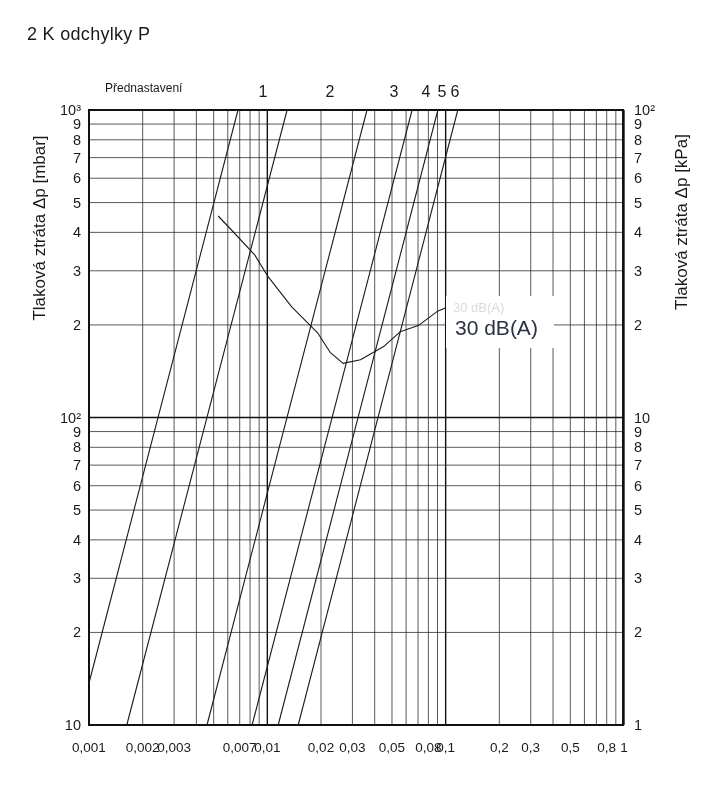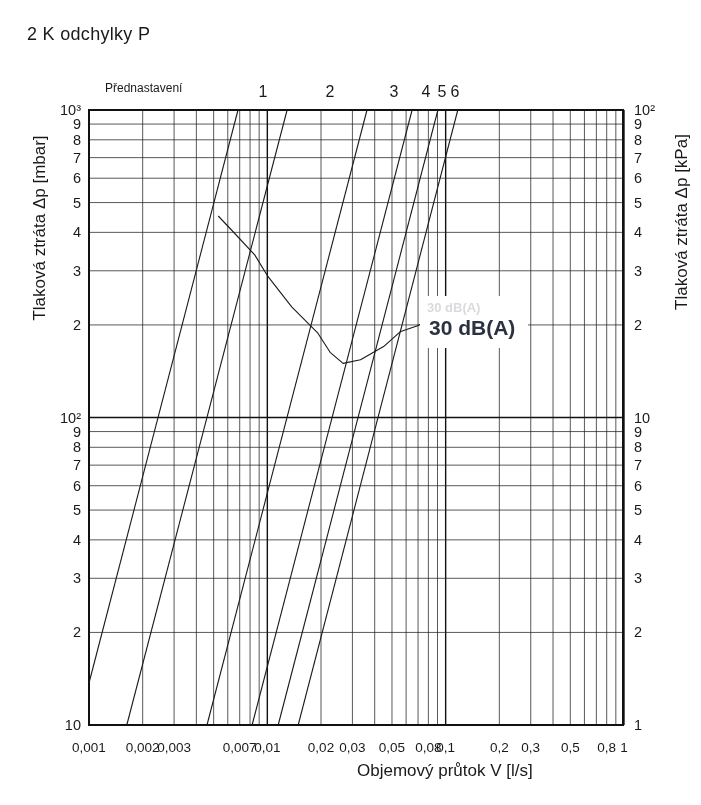--- a/index.html
+++ b/index.html
@@ -8,21 +8,21 @@
   .page-title{position:absolute;left:27px;top:24px;font-size:18px;letter-spacing:0.3px;}
   .presets-header{position:absolute;left:105px;top:81px;font-size:12px;}
   .preset-label{position:absolute;top:83px;font-size:16px;transform:translateX(-50%);}
   .pl-0{left:263px}.pl-1{left:330px}.pl-2{left:394px}.pl-3{left:426px}.pl-4{left:442px}.pl-5{left:455px}
   svg.plot{position:absolute;left:0;top:0;}
   .axis-title-left{position:absolute;left:40px;top:228px;transform:translate(-50%,-50%) rotate(-90deg);
        font-size:17px;white-space:nowrap;}
   .axis-title-right{position:absolute;left:682px;top:222px;transform:translate(-50%,-50%) rotate(-90deg);
        font-size:17px;white-space:nowrap;}
   .axis-title-bottom{position:absolute;left:357px;top:761px;font-size:17px;white-space:nowrap;}
-  .noise-box{position:absolute;left:420px;top:296px;width:108px;height:52px;background:#fff;font-weight:bold;}
+  .noise-box{position:absolute;left:446px;top:296px;width:108px;height:52px;background:#fff;}
   .noise-ghost{position:absolute;left:7px;top:4px;font-size:13px;color:#dadade;white-space:nowrap;}
   .noise-main{position:absolute;left:9px;top:20px;font-size:21px;color:#2b3140;white-space:nowrap;}
 </style>
 </head>
 <body>
 
 <div class="page">
 
   <div class="page-title">2 K odchylky P</div>
 
@@ -147,20 +147,19 @@
         <text x="499.3426791267578" y="752" text-anchor="middle" font-size="13.5">0,2</text>
         <text x="530.7450333541574" y="752" text-anchor="middle" font-size="13.5">0,3</text>
         <text x="570.3073208732422" y="752" text-anchor="middle" font-size="13.5">0,5</text>
         <text x="606.7080373802734" y="752" text-anchor="middle" font-size="13.5">0,8</text>
         <text x="623.99" y="752" text-anchor="middle" font-size="13.5">1</text>
       </g>
     </svg>
 
   <div class="axis-title-left">Tlaková ztráta Δp [mbar]</div>
   <div class="axis-title-right">Tlaková ztráta Δp [kPa]</div>
-  <div class="axis-title-bottom">Objemový průtok V [l/s]</div>
 
   <div class="noise-box">
     <div class="noise-ghost">30 dB(A)</div>
     <div class="noise-main">30 dB(A)</div>
   </div>
 
 </div>
 
 </body></html>

